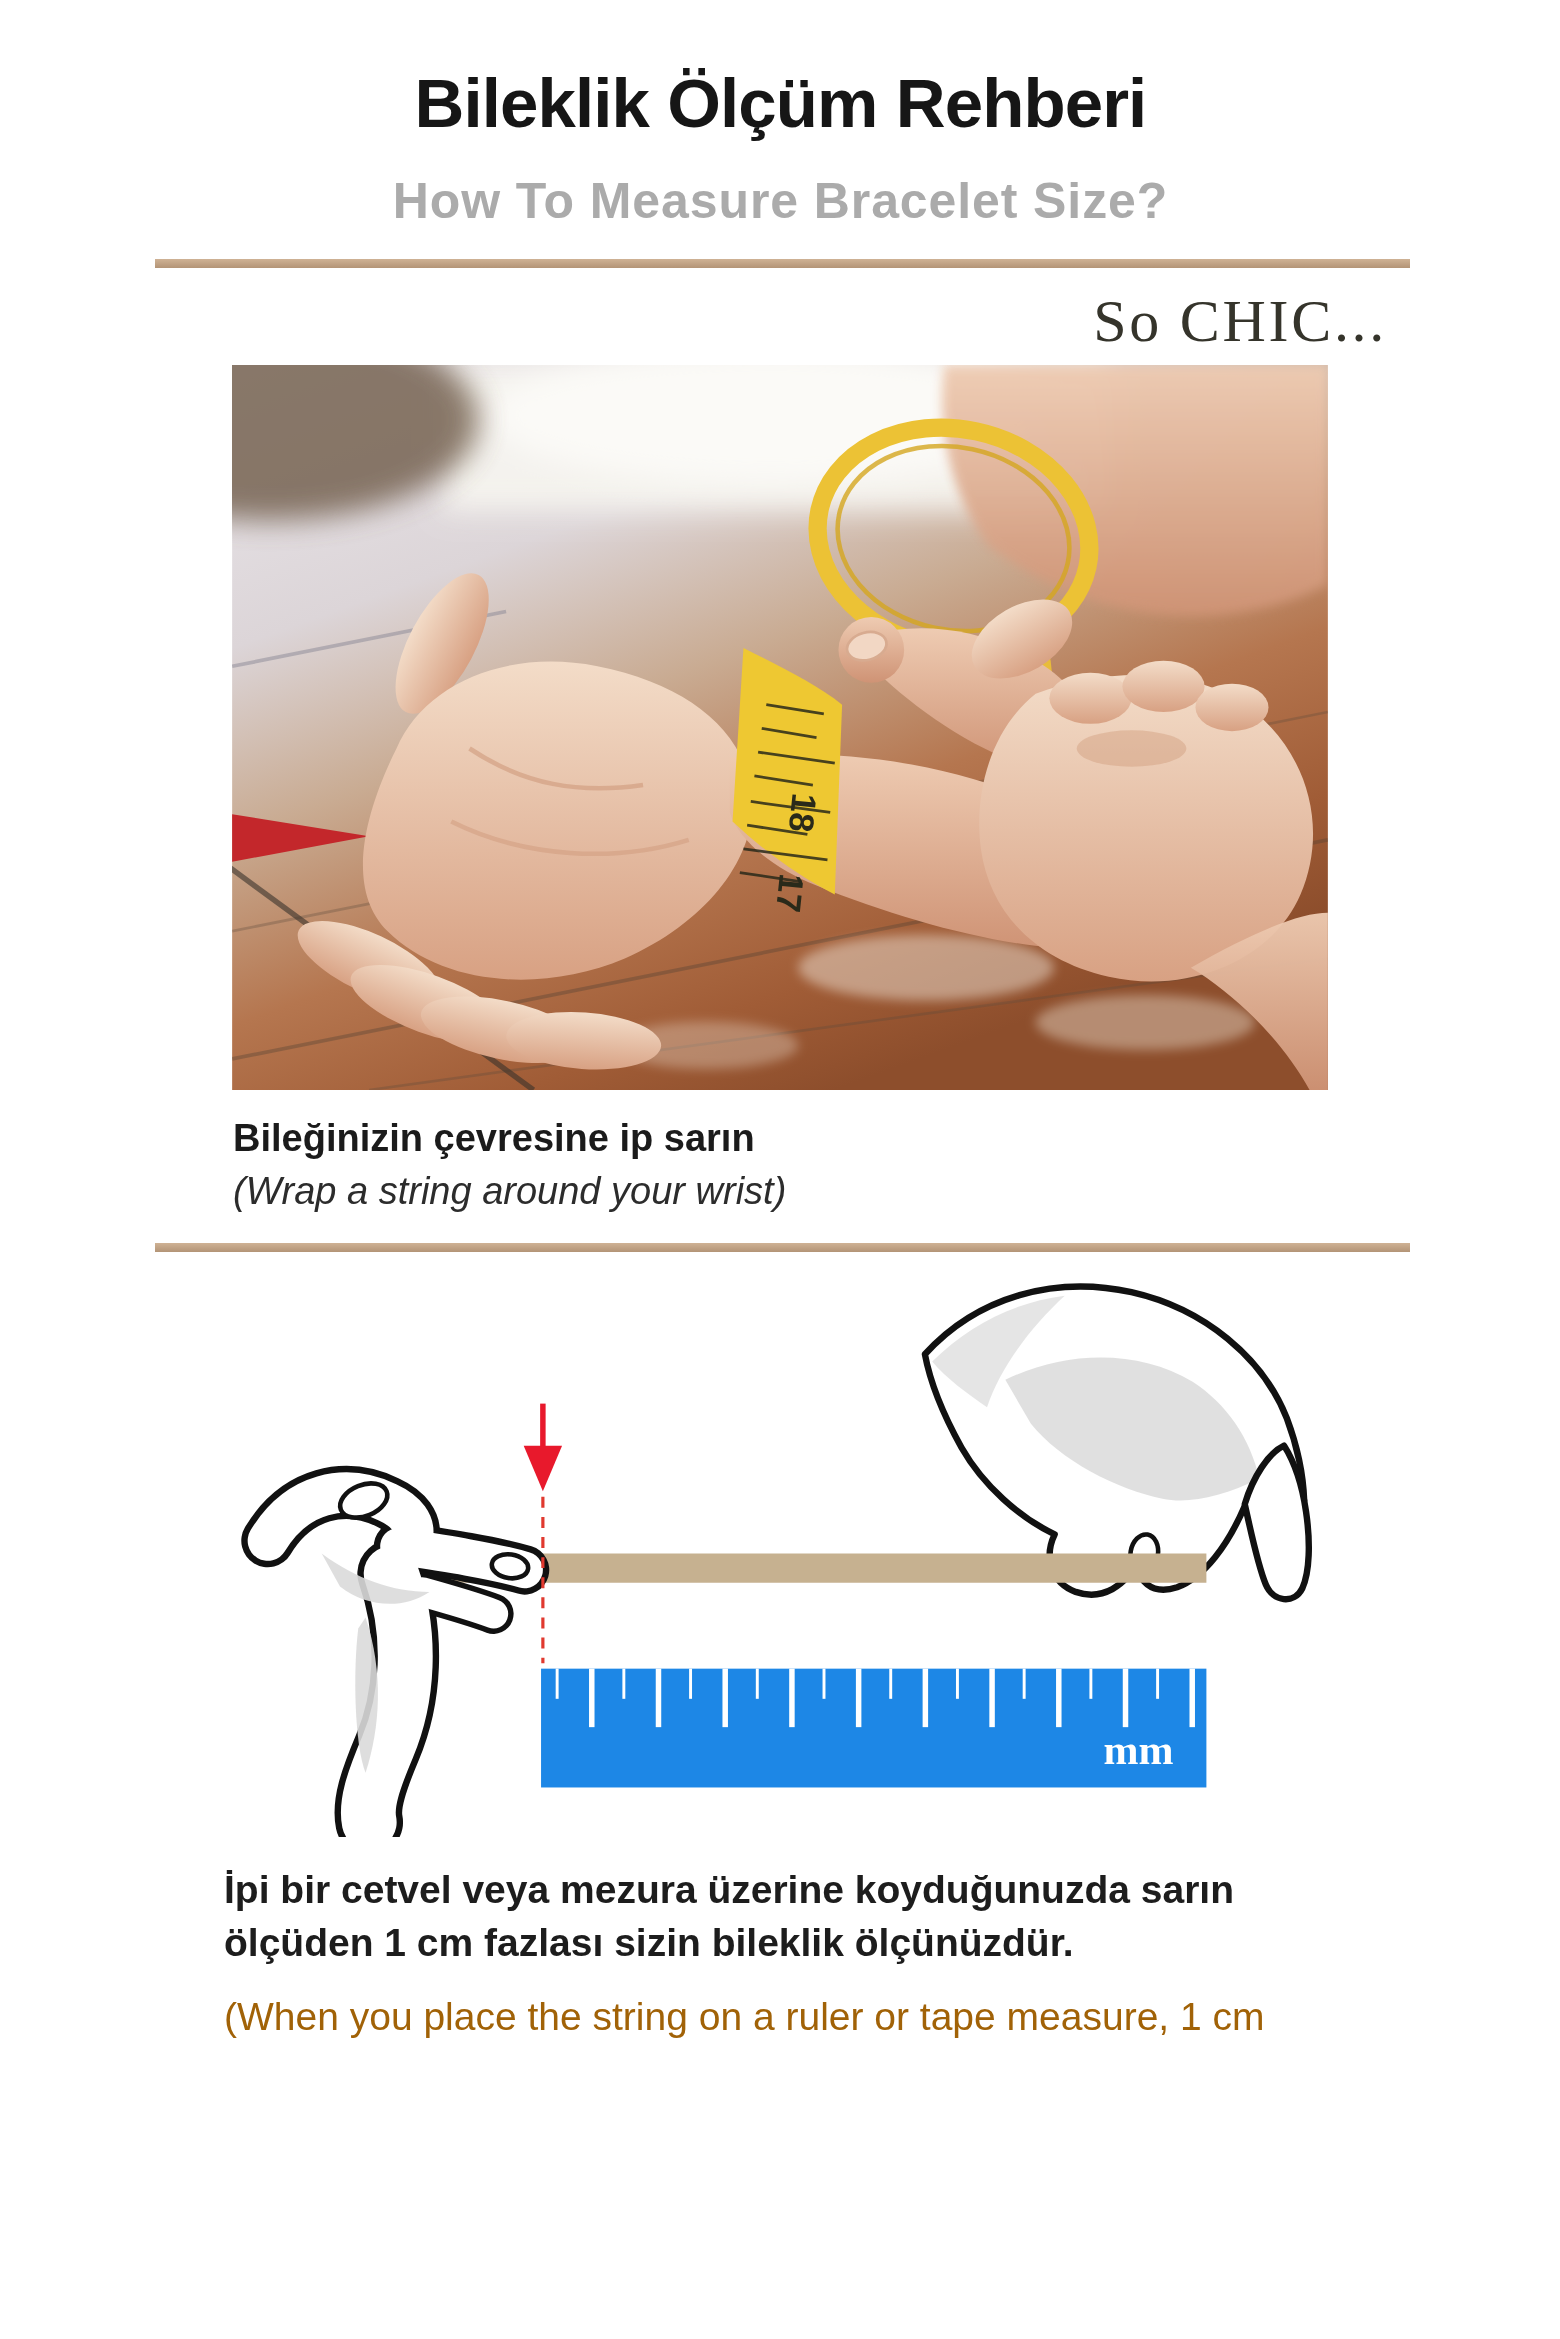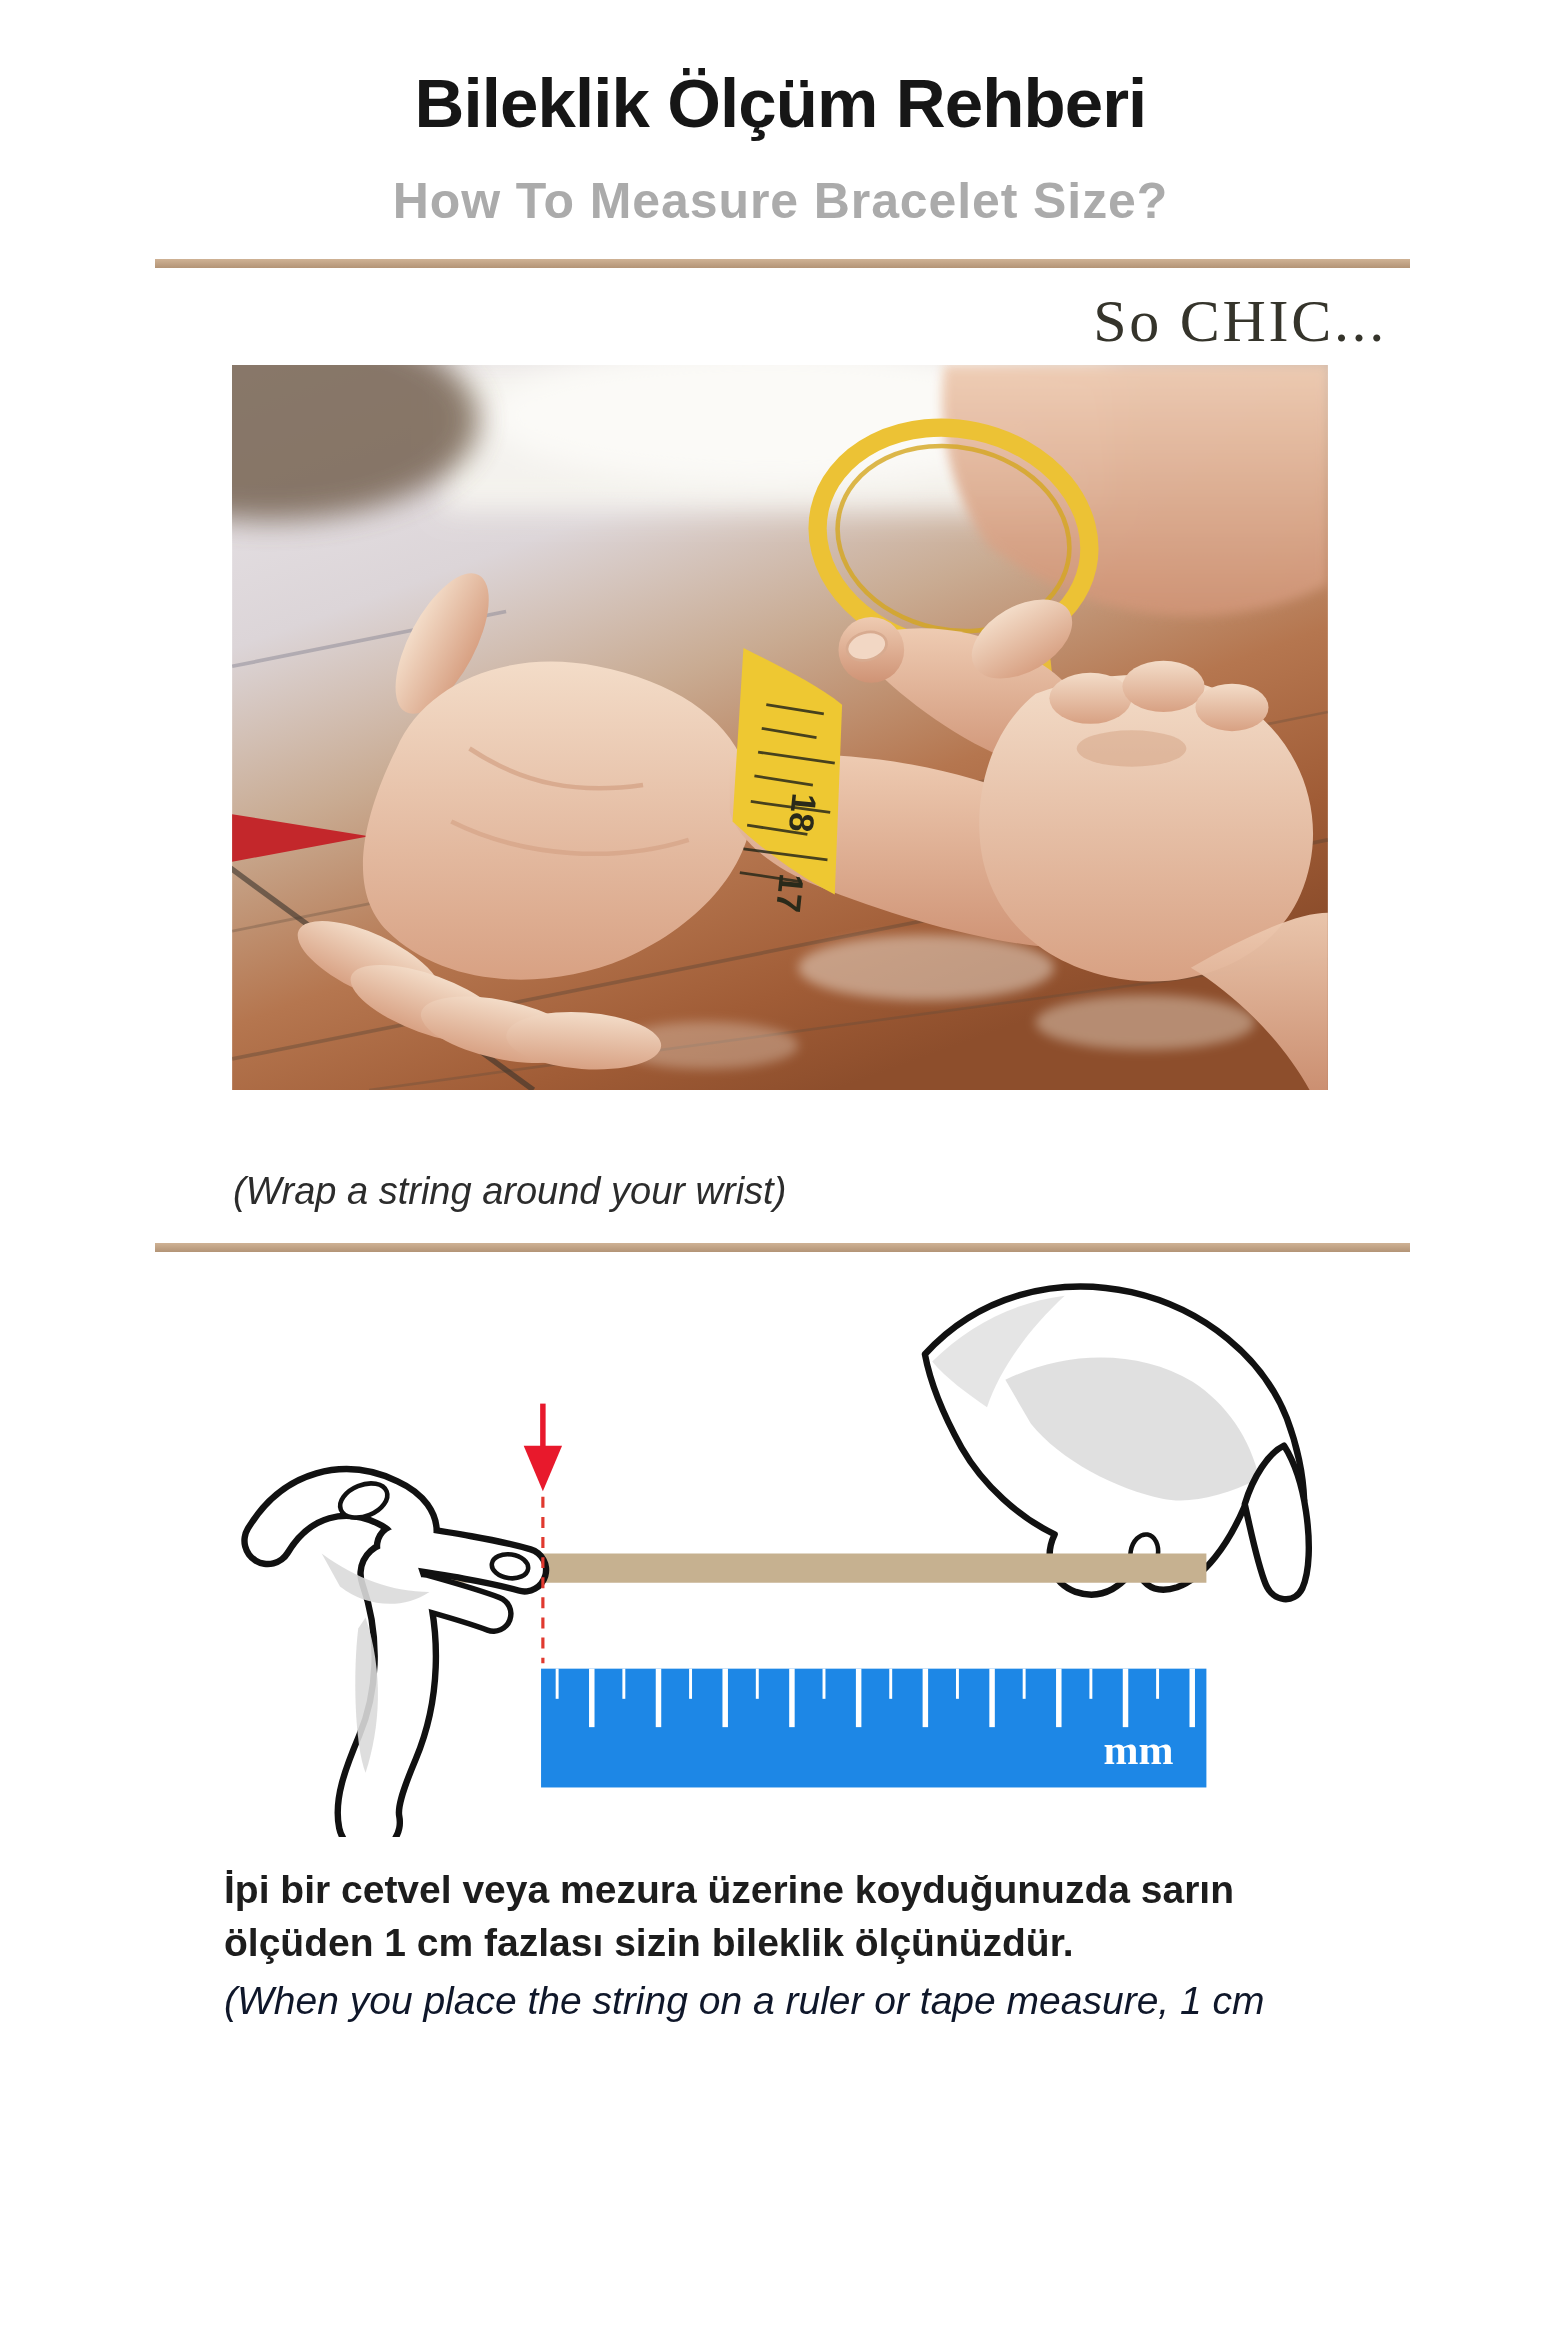--- a/index.html
+++ b/index.html
@@ -24,21 +24,21 @@
   .photo-wrap { left:232px; top:365px; width:1096px; height:725px; }
   .photo-wrap svg { display:block; }
 
   .cap-tr { left:233px; top:1117px; font-size:38px; font-weight:bold; color:#1b1b1b; }
   .cap-en { left:233px; top:1170px; font-size:38px; font-style:italic; color:#2c2c2c; }
 
   .illus { left:0; top:1270px; width:1561px; height:567px;font-family:Liberation Serif, serif; }
 
   .foot-line { left:224px; font-size:39px; color:#1d1d1d; white-space:nowrap; }
   .foot-b { font-weight:bold; }
-  .foot-i { font-style:italic; color:#0f172a; }
+  .foot-i { color:#a16207;margin-top:16px; }
   .f1 { top:1868px; } .f2 { top:1921px; } .f3 { top:1979px; } .f4 { top:2036px; }
 </style>
 </head>
 <body>
 
 <div class="canvas">
 
   <div class="abs center title">Bileklik Ölçüm Rehberi</div>
   <div class="abs center subtitle">How To Measure Bracelet Size?</div>
   <div class="abs divider d1"></div>
@@ -133,20 +133,21 @@
         <path d="M880,360 C960,330 1060,330 1120,380 C1180,430 1200,510 1170,580 C1140,650 1050,690 960,670 C880,652 830,600 820,530 C812,470 830,400 880,360 Z" fill="url(#gSkin)"></path>
         <ellipse cx="940" cy="365" rx="45" ry="28" fill="url(#gSkin)"></ellipse>
         <ellipse cx="1020" cy="352" rx="45" ry="28" fill="url(#gSkin)"></ellipse>
         <ellipse cx="1095" cy="375" rx="40" ry="26" fill="url(#gSkin)"></ellipse>
         <ellipse cx="985" cy="420" rx="60" ry="20" fill="#c98e6e" opacity="0.35"></ellipse>
         <path d="M1050,660 C1100,690 1150,740 1180,794 L1200,794 L1200,600 C1170,600 1120,620 1050,660 Z" fill="url(#gSkin2)" opacity="0.95"></path>
       </g>
     </svg>
   </div>
 
+  <div class="abs cap-tr">Bileğinizin çevresine ip sarın</div>
   <div class="abs cap-en">(Wrap a string around your wrist)</div>
 
   <div class="abs divider d2"></div>
 
   <div class="abs illus">
     <svg width="1561" height="567" viewBox="0 0 1708 620">
 
       <g>
         <path d="M1012,92 C1070,28 1155,6 1238,24 C1318,42 1382,96 1408,162 C1420,194 1426,225 1427,252
                  C1408,262 1385,264 1362,258 C1344,300 1318,336 1288,347 C1260,356 1243,340 1246,316

